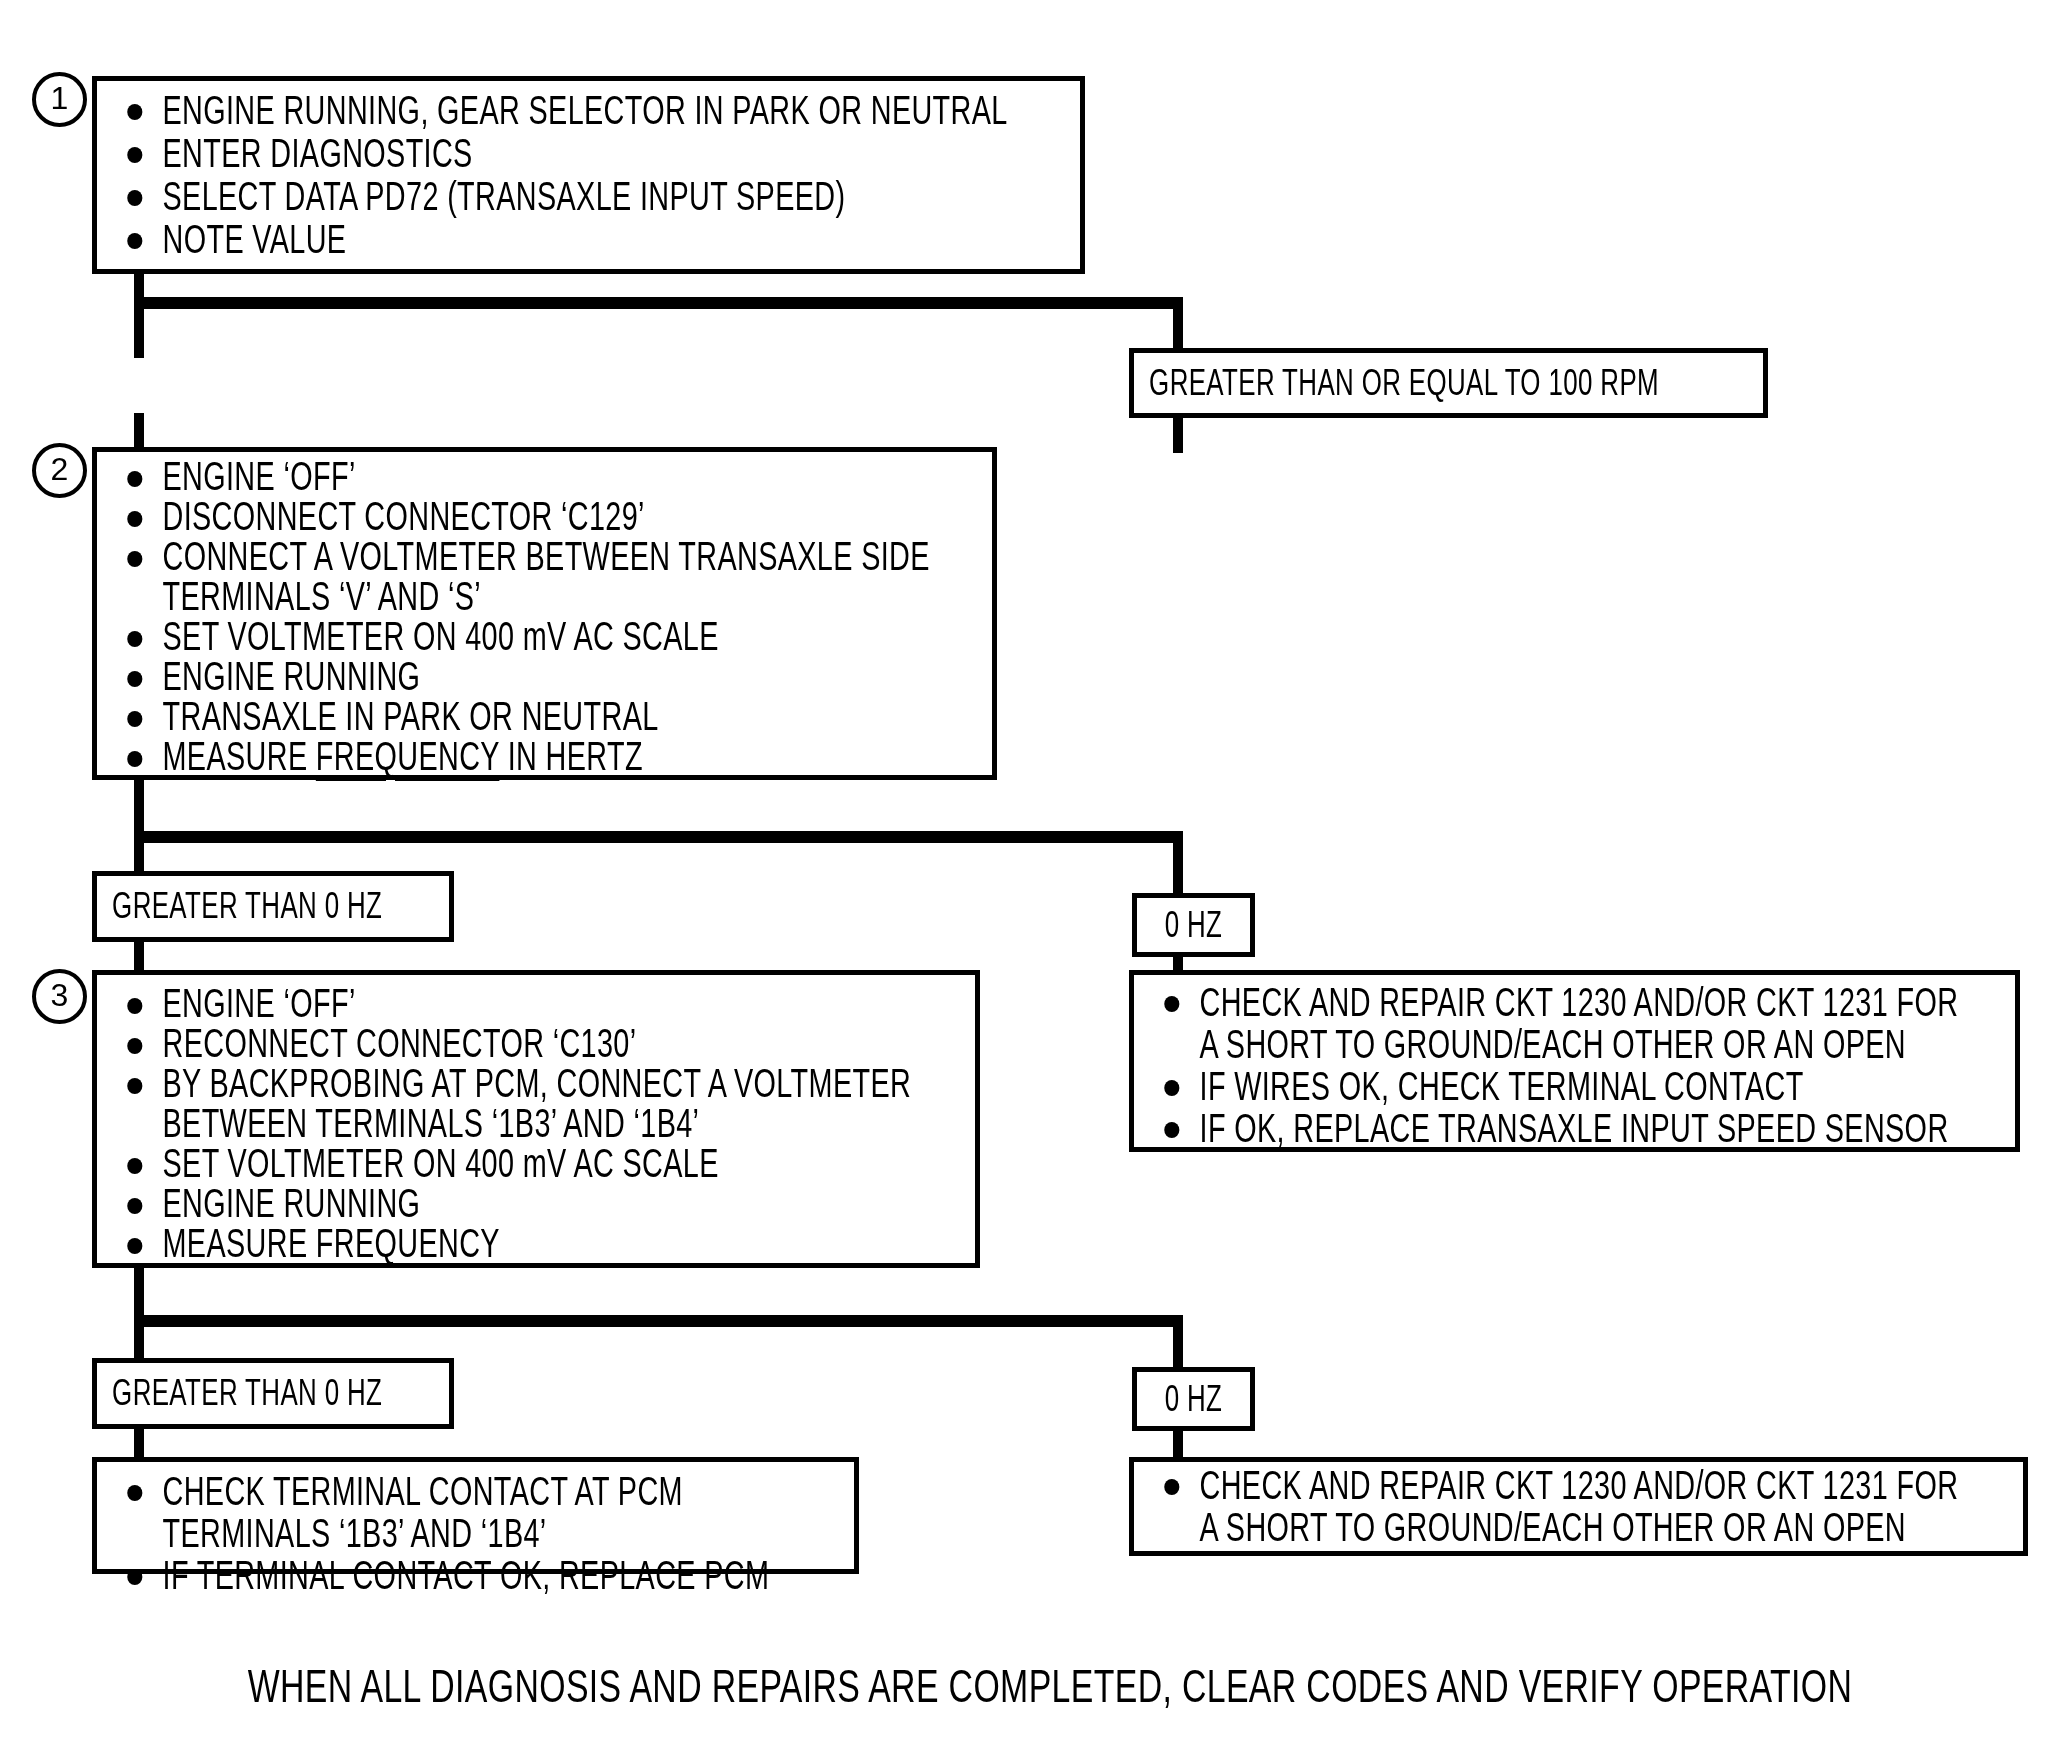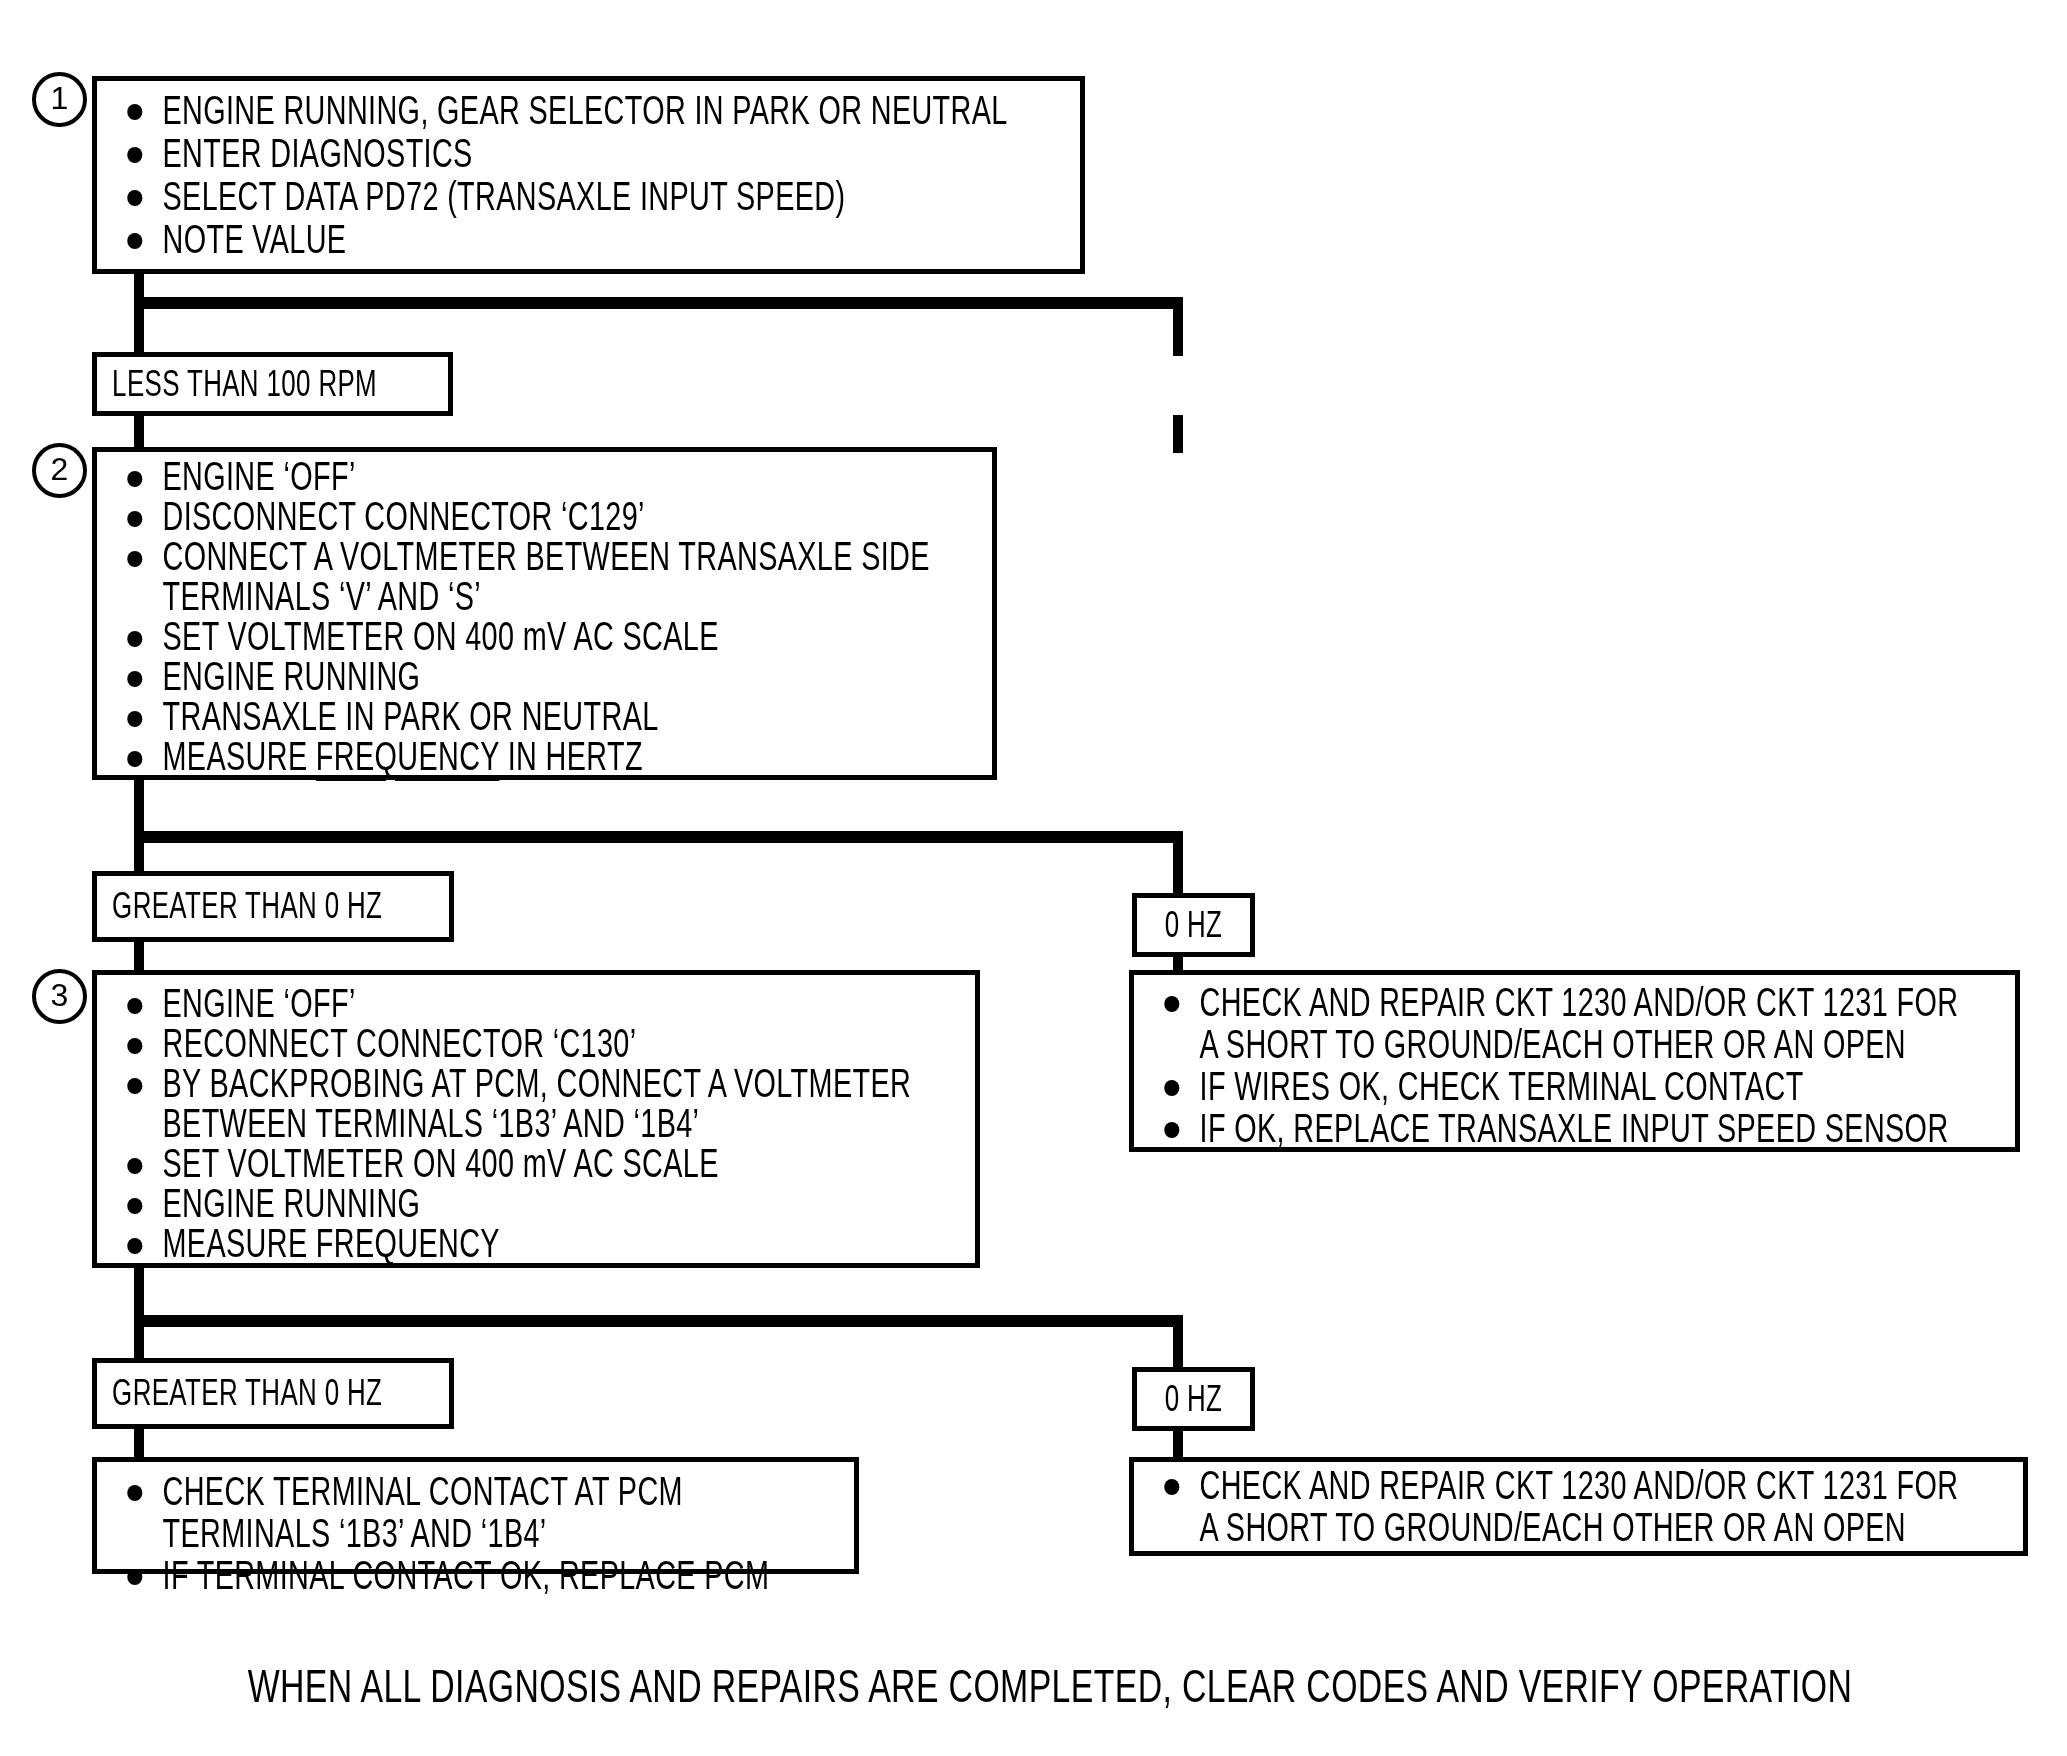--- a/index.html
+++ b/index.html
@@ -129,22 +129,22 @@
     <div class="cx">
       <ul class="blist">
         <li>ENGINE RUNNING, GEAR SELECTOR IN PARK OR NEUTRAL</li>
         <li>ENTER DIAGNOSTICS</li>
         <li>SELECT DATA PD72 (TRANSAXLE INPUT SPEED)</li>
         <li>NOTE VALUE</li>
       </ul>
     </div>
   </div>
 
-  <div class="label-node" style="left:92px; top:352px; width:361px; height:64px; line-height:53px;">
-    <div class="cx">LESS THAN 100 RPM</div>
+  <div class="label-node" style="left:1129px; top:348px; width:639px; height:70px; line-height:59px;">
+    <div class="cx">GREATER THAN OR EQUAL TO 100 RPM</div>
   </div>
 
   <div class="node b2" style="left:92px; top:447px; width:905px; height:333px;">
     <div class="cx">
       <ul class="blist">
         <li>ENGINE ‘OFF’</li>
         <li>DISCONNECT CONNECTOR ‘C129’</li>
         <li>CONNECT A VOLTMETER BETWEEN TRANSAXLE SIDE
 TERMINALS ‘V’ AND ‘S’</li>
         <li>SET VOLTMETER ON 400 mV AC SCALE</li>

